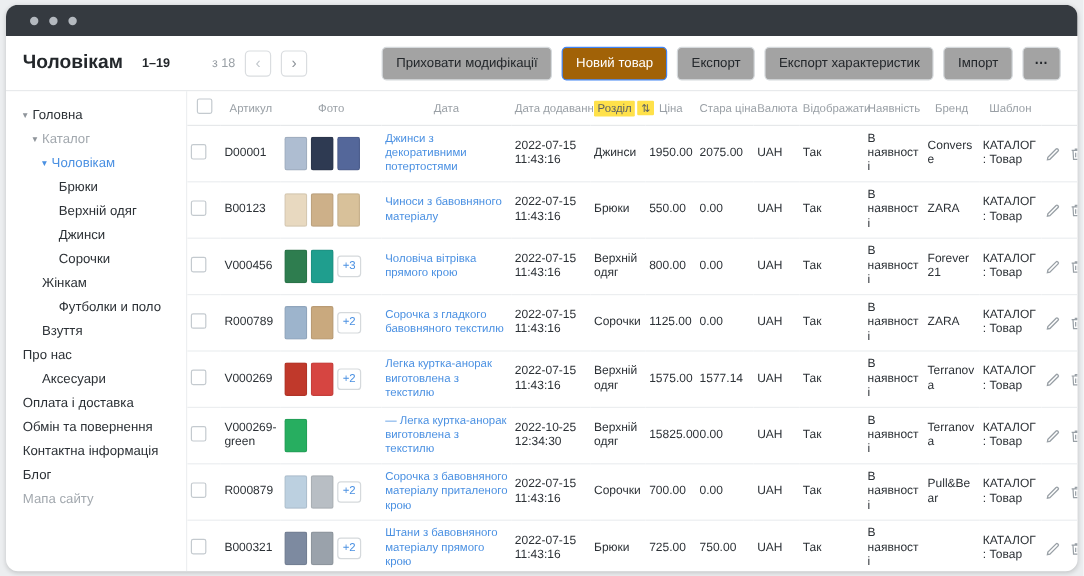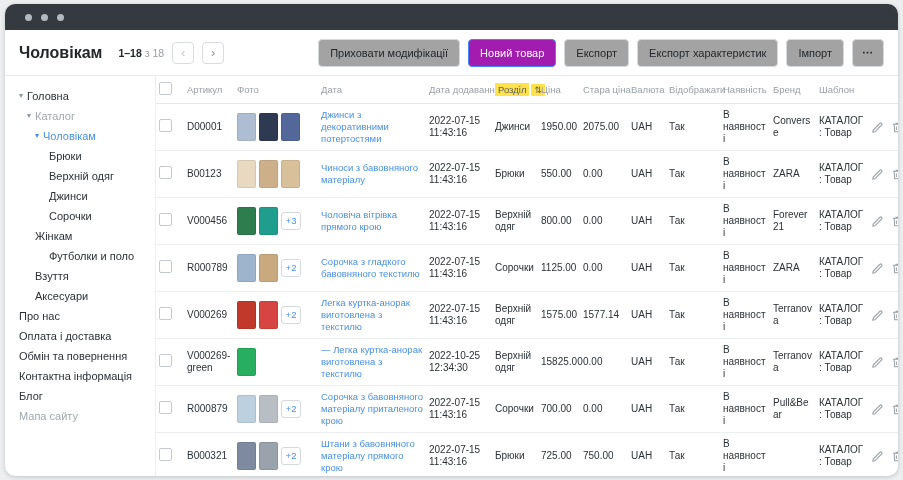--- a/index.html
+++ b/index.html
@@ -10,47 +10,47 @@
             border-radius:10px; overflow:hidden; box-shadow:0 1px 4px rgba(0,0,0,.18);
             display:flex; flex-direction:column; }
 
   .titlebar { height:26px; background:#353a40; display:flex; align-items:center; padding-left:20px; gap:9px; flex:none; }
   .dot { width:7px; height:7px; border-radius:50%; background:#b4b9bf; }
 
   .header { height:46px; display:flex; align-items:center; padding:0 14px; gap:8px; flex:none;
             border-bottom:1px solid #e8eaec; }
   .title { font-size:16px; font-weight:bold; color:#23272b; margin-right:8px; }
   .pag-text { font-size:10.5px; color:#23272b; font-weight:bold; white-space:nowrap; }
-  .pag-total { color:#9aa0a6; font-weight:normal; }
+  .pag-total { color:#9aa0a6; font-weight:normal;margin-left:32px; }
   .pag-btn { width:22px; height:22px; border:1px solid #dadde0; border-radius:4px; display:flex;
              align-items:center; justify-content:center; color:#c3c8cd; font-size:13px; cursor:pointer; background:#fff; }
   .pag-btn.next { color:#8f959b; }
   .header-actions { margin-left:auto; display:flex; gap:8px; align-items:center; }
   .btn { height:28px; padding:0 11px; border:1px solid #d5d9dc; border-radius:4px; background:#a3a3a3;
          font-size:11px; color:#23272b; display:flex; align-items:center; cursor:pointer; white-space:nowrap; }
-  .btn.primary { background:#a21caf; border-color:#4285f4; color:#fff; }
+  .btn.primary { background:#a16207; border-color:#4285f4; color:#fff; }
   .btn.more { padding:0 9px; font-weight:bold; letter-spacing:1px; }
 
   .bodyarea { flex:1; display:flex; min-height:0; }
 
   .sidebar { width:150px; flex:none; padding:10px 4px 0 14px; font-size:11px; color:#2c3136; overflow:hidden; }
   .sb-item { line-height:20px; display:flex; align-items:center; gap:4px; cursor:pointer; white-space:nowrap; }
   .sb-item.active { color:#4a90e2; }
   .sb-item.muted { color:#a2a8ae; }
   .ind0 { padding-left:0; } .ind1 { padding-left:8px; } .ind2 { padding-left:16px; } .ind3 { padding-left:30px; }
   .sb-arrow { font-size:8px; color:#8f959b; }
   .sb-item.active .sb-arrow { color:#4a90e2; }
 
   .table-area { flex:1; border-left:1px solid #edeff1; overflow:hidden; }
   table { width:100%; border-collapse:collapse; table-layout:fixed; }
   col.c-check{width:28px} col.c-sku{width:50px} col.c-photo{width:84px} col.c-name{width:108px}
   col.c-date{width:66px} col.c-section{width:46px} col.c-price{width:42px} col.c-old{width:48px}
   col.c-cur{width:38px} col.c-disp{width:54px} col.c-avail{width:50px} col.c-brand{width:46px}
   col.c-tpl{width:52px} col.c-actions{width:33px}
-  th { font-size:9.5px; color:#9aa0a6; font-weight:normal; text-align:left; padding:6px 3px;
+  th { font-size:9.5px; color:#9aa0a6; font-weight:normal; text-align:center; padding:6px 3px;
        border-bottom:1px solid #e6e8ea; white-space:nowrap; overflow:visible; }
   td { font-size:10px; color:#2c3136; padding:5px 3px; border-bottom:1px solid #eceef0; vertical-align:middle; line-height:1.2; }
   .hl { background:#ffe14a; padding:1px 3px; border-radius:1px; color:#5a5f64; }
   .hl.sort { margin-left:2px; font-size:9px; }
 
   .cb { display:inline-block; width:13px; height:13px; border:1px solid #c4cacf; border-radius:2px; background:#fff; cursor:pointer; }
   .photos { display:flex; gap:3px; align-items:center; }
   .thumb { display:inline-block; width:19px; height:28px; border-radius:2px; border:1px solid rgba(0,0,0,.08); }
   .more-badge { min-width:20px; height:18px; border:1px solid #d5d9dc; border-radius:3px; color:#4a90e2;
                 font-size:9.5px; display:flex; align-items:center; justify-content:center; padding:0 2px; background:#fff; }
@@ -65,21 +65,21 @@
 <div class="window">
   <div class="titlebar">
     <span class="dot"></span>
     <span class="dot"></span>
     <span class="dot"></span>
   </div>
 
   <div class="header">
     <span class="title">Чоловікам</span>
     <span class="pag-text">
-      <span>1–18</span>
+      <span>1–19</span>
       <span class="pag-total">з 18</span>
     </span>
     <span class="pag-btn prev">‹</span>
     <span class="pag-btn next">›</span>
     <div class="header-actions">
       <button class="btn">Приховати модифікації</button>
       <button class="btn primary">Новий товар</button>
       <button class="btn">Експорт</button>
       <button class="btn">Експорт характеристик</button>
       <button class="btn">Імпорт</button>
@@ -115,25 +115,25 @@
         </div>
         <div class="sb-item normal ind2">
           <span>Жінкам</span>
         </div>
         <div class="sb-item normal ind3">
           <span>Футболки и поло</span>
         </div>
         <div class="sb-item normal ind2">
           <span>Взуття</span>
         </div>
+        <div class="sb-item normal ind0">
+          <span>Про нас</span>
+        </div>
         <div class="sb-item normal ind2">
           <span>Аксесуари</span>
-        </div>
-        <div class="sb-item normal ind0">
-          <span>Про нас</span>
         </div>
         <div class="sb-item normal ind0">
           <span>Оплата і доставка</span>
         </div>
         <div class="sb-item normal ind0">
           <span>Обмін та повернення</span>
         </div>
         <div class="sb-item normal ind0">
           <span>Контактна інформація</span>
         </div>

